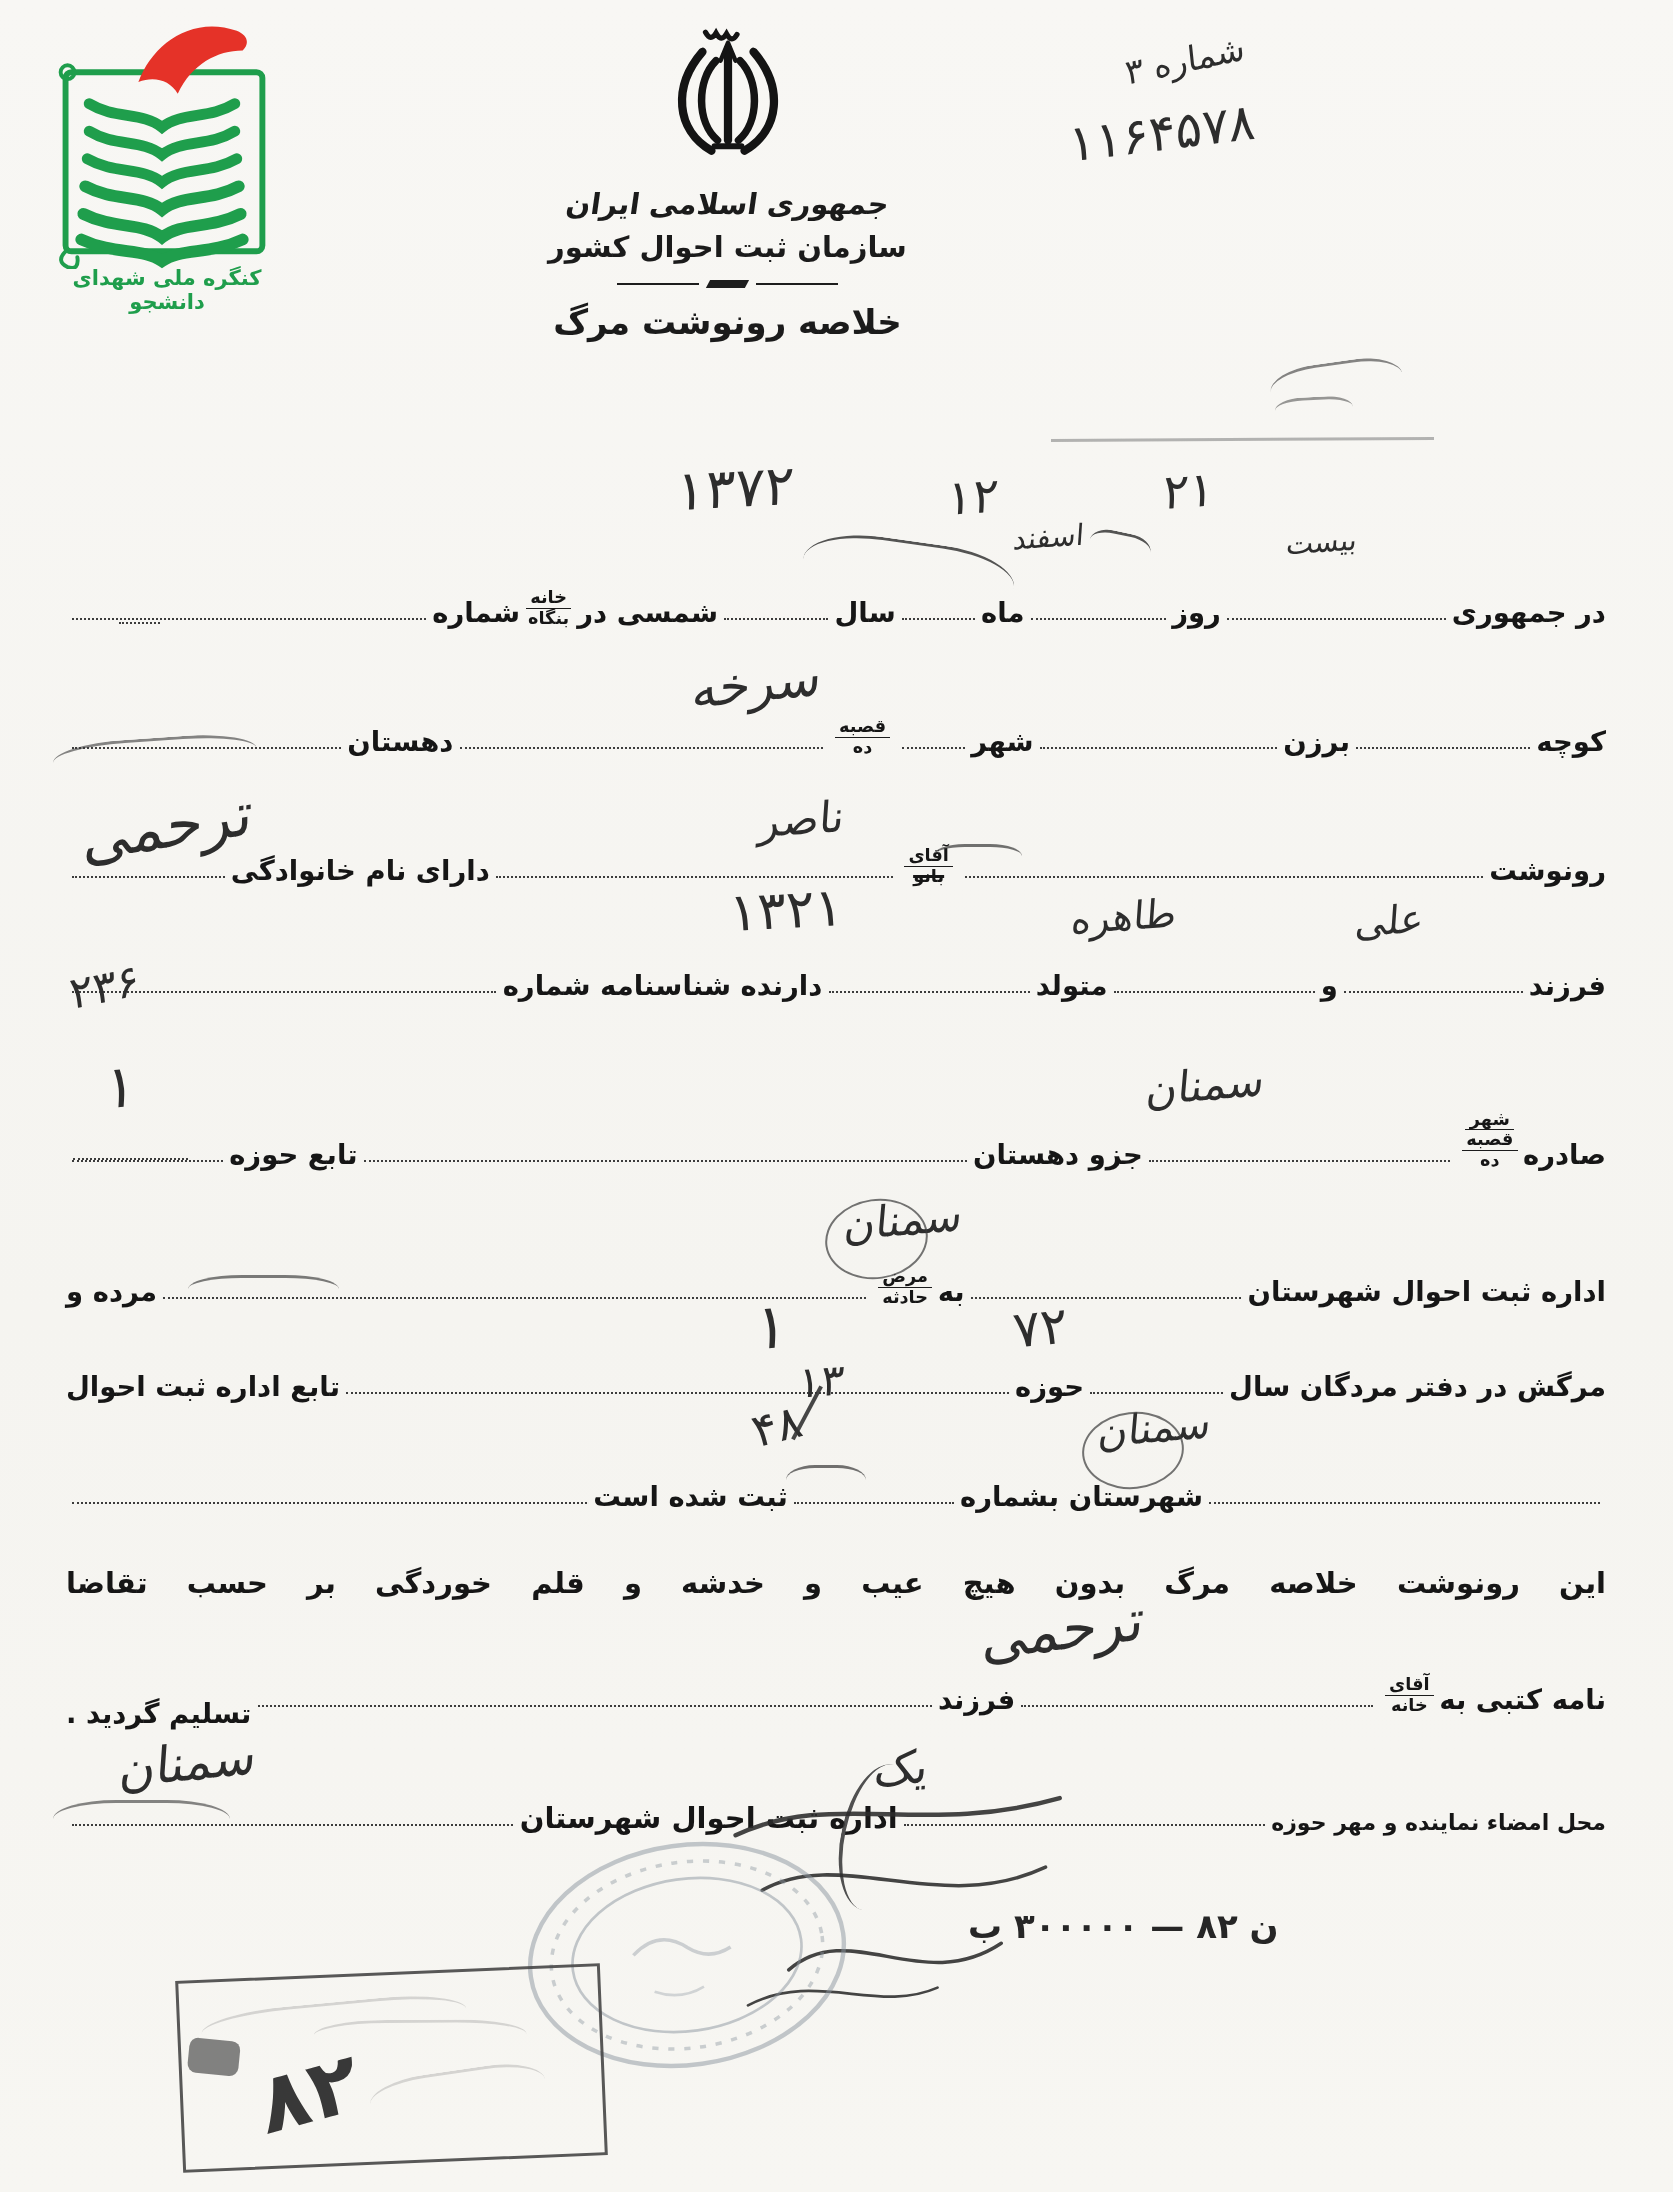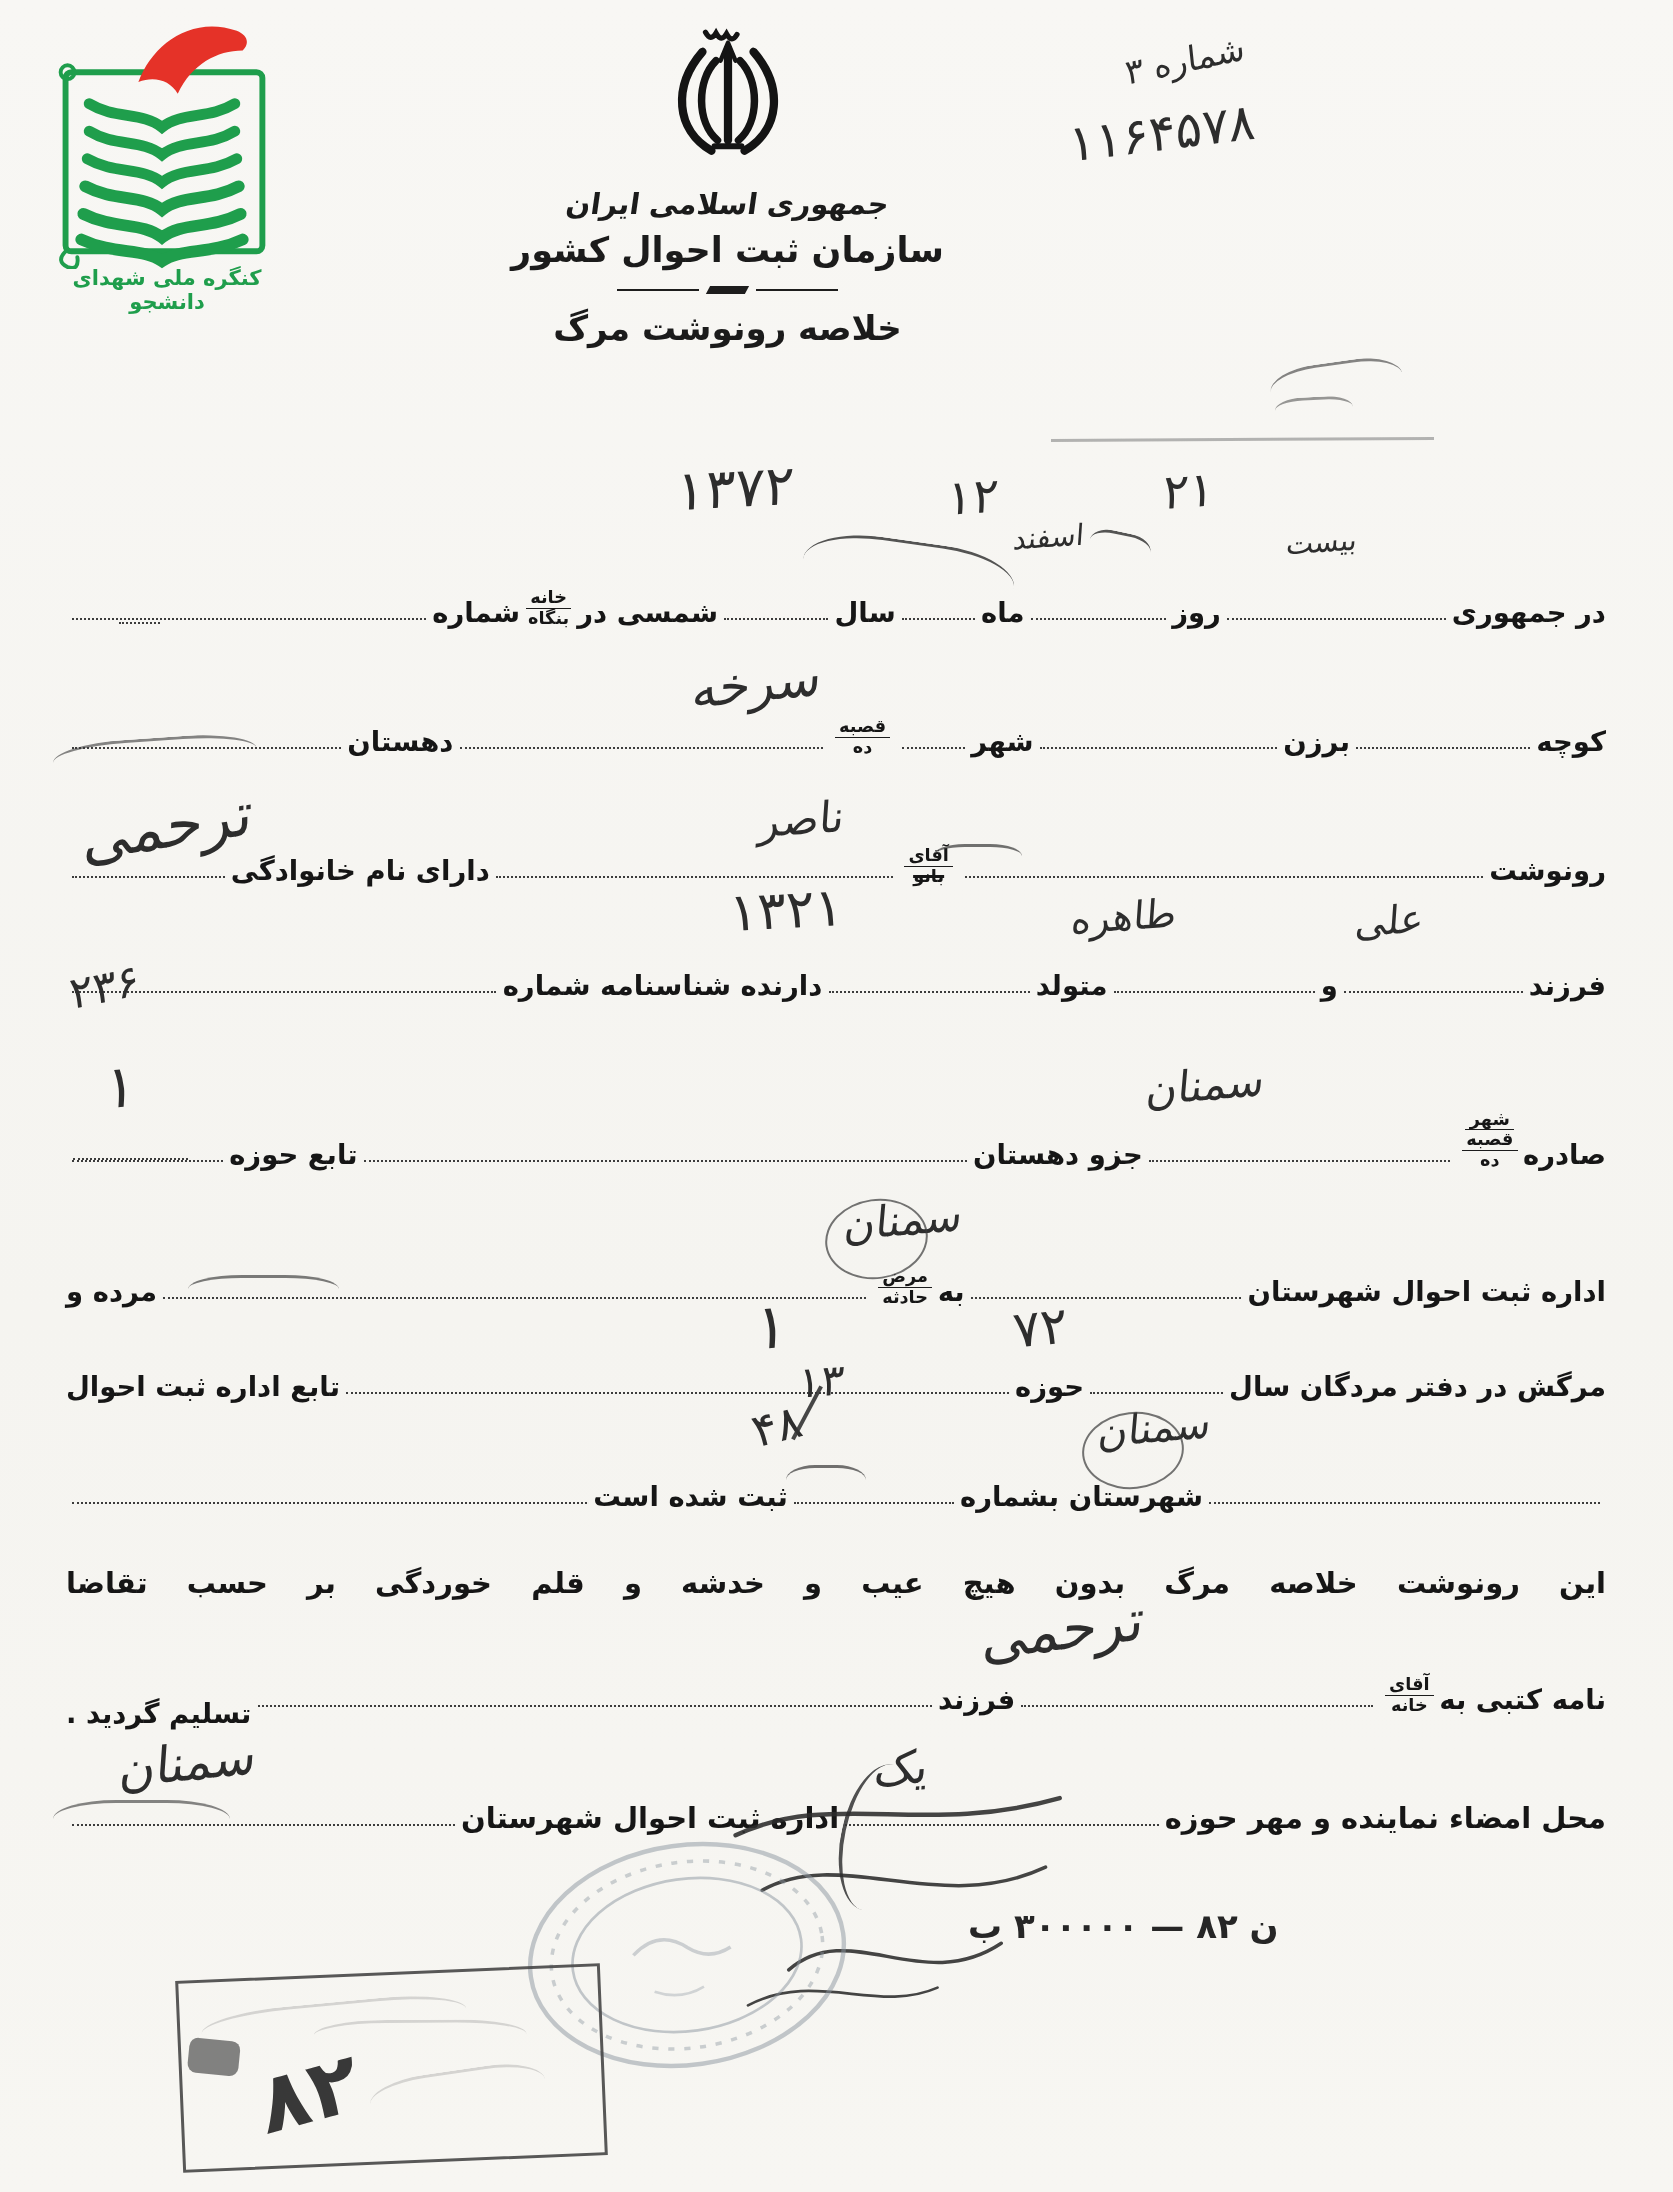--- a/index.html
+++ b/index.html
@@ -18,21 +18,21 @@
   .stack .s-bot{padding:0 2.7px;}
   .struck{text-decoration:line-through;text-decoration-thickness:2.7px;}
   .hw{position:absolute;font-weight:normal;color:#2d2d2d;white-space:nowrap;
       transform:rotate(-4deg) skewX(-8deg);line-height:1;}
   .curve{position:absolute;border-top:3.5px solid #383838;border-radius:100%/140%;opacity:.85;}
   .vstroke{position:absolute;background:#333;opacity:.9;}
   .penline{position:absolute;background:#7a7a7a;opacity:.55;}
   .header{position:absolute;left:479px;top:19.5px;width:497px;text-align:center;direction:rtl;}
   .country{font-size:29px;font-weight:bold;transform:skewX(-8deg);letter-spacing:0.9px;margin-top:3.5px;}
   .ministry{font-size:41px;font-weight:bold;letter-spacing:2.7px;margin-top:12.4px;}
-  .org{font-size:35px;font-weight:bold;margin-top:8.9px;}
+  .org{font-size:29px;font-weight:bold;margin-top:8.9px;}
   .divider{display:flex;align-items:center;justify-content:center;gap:8.9px;margin:16px auto 3.5px;}
   .divider .dline{width:82px;height:2.7px;background:#1d1d1d;}
   .divider .dmid{width:39px;height:8px;background:#1d1d1d;transform:skewX(-28deg);}
   .doc-title{font-size:34px;font-weight:bold;margin-top:14px;letter-spacing:0.9px;}
   .para{font-size:29px;width:100%;text-align:justify;text-align-last:justify;word-spacing:4.4px;}
   .rect-stamp{position:absolute;left:179px;top:1972px;width:419px;height:186px;
       border:3.5px solid #474747;transform:rotate(-2.4deg);opacity:.9;}
   .fstroke{position:absolute;border-top:3.5px solid #8a8a8a;border-radius:100%/150%;opacity:.35;}
   .blob{position:absolute;background:#4a4a4a;border-radius:8.9px;opacity:.75;}
   .logo-text{position:absolute;left:34px;top:266px;width:266px;text-align:center;
@@ -234,21 +234,21 @@
       <span class="s-bot">خانه</span>
     </span>
     <span class="lead" style="flex-grow:1.2"></span>
     <span class="lbl">فرزند</span>
     <span class="lead" style="flex-grow:2.3"></span>
     <span class="lbl" style="margin-bottom:-14px">تسلیم گردید .</span>
   </div>
   <span class="hw" style="left:982px;top:1601px;font-size:57px;transform:rotate(-7deg) skewX(-10deg);">ترحمی</span>
 
   <div class="row" style="left:66px;top:1764px;width:1540px;height:71px">
-    <span class="lbl" style="font-size:29px">محل امضاء نماینده و مهر حوزه</span>
+    <span class="lbl" style="font-size:22px">محل امضاء نماینده و مهر حوزه</span>
     <span class="lead" style="flex-grow:.9"></span>
     <span class="lbl" style="font-size:29px">اداره ثبت احوال شهرستان</span>
     <span class="lead" style="flex-grow:1.1"></span>
   </div>
   <span class="hw" style="left:874px;top:1745px;font-size:46px;">یک</span>
   <div class="abs" style="left:841px;top:1763px;width:71px;height:149px;border-left:4.4px solid #343434;border-radius:50%;opacity:.85;transform:rotate(12deg)"></div>
   <span class="hw" style="left:119px;top:1738px;font-size:50px;transform:rotate(-6deg) skewX(-10deg);">سمنان</span>
   <div class="curve" style="left:53px;top:1800px;width:177px;height:35px;opacity:.6"></div>
 
   <svg class="abs" style="left:709px;top:1782px" width="372" height="266" viewBox="0 0 420 300">

